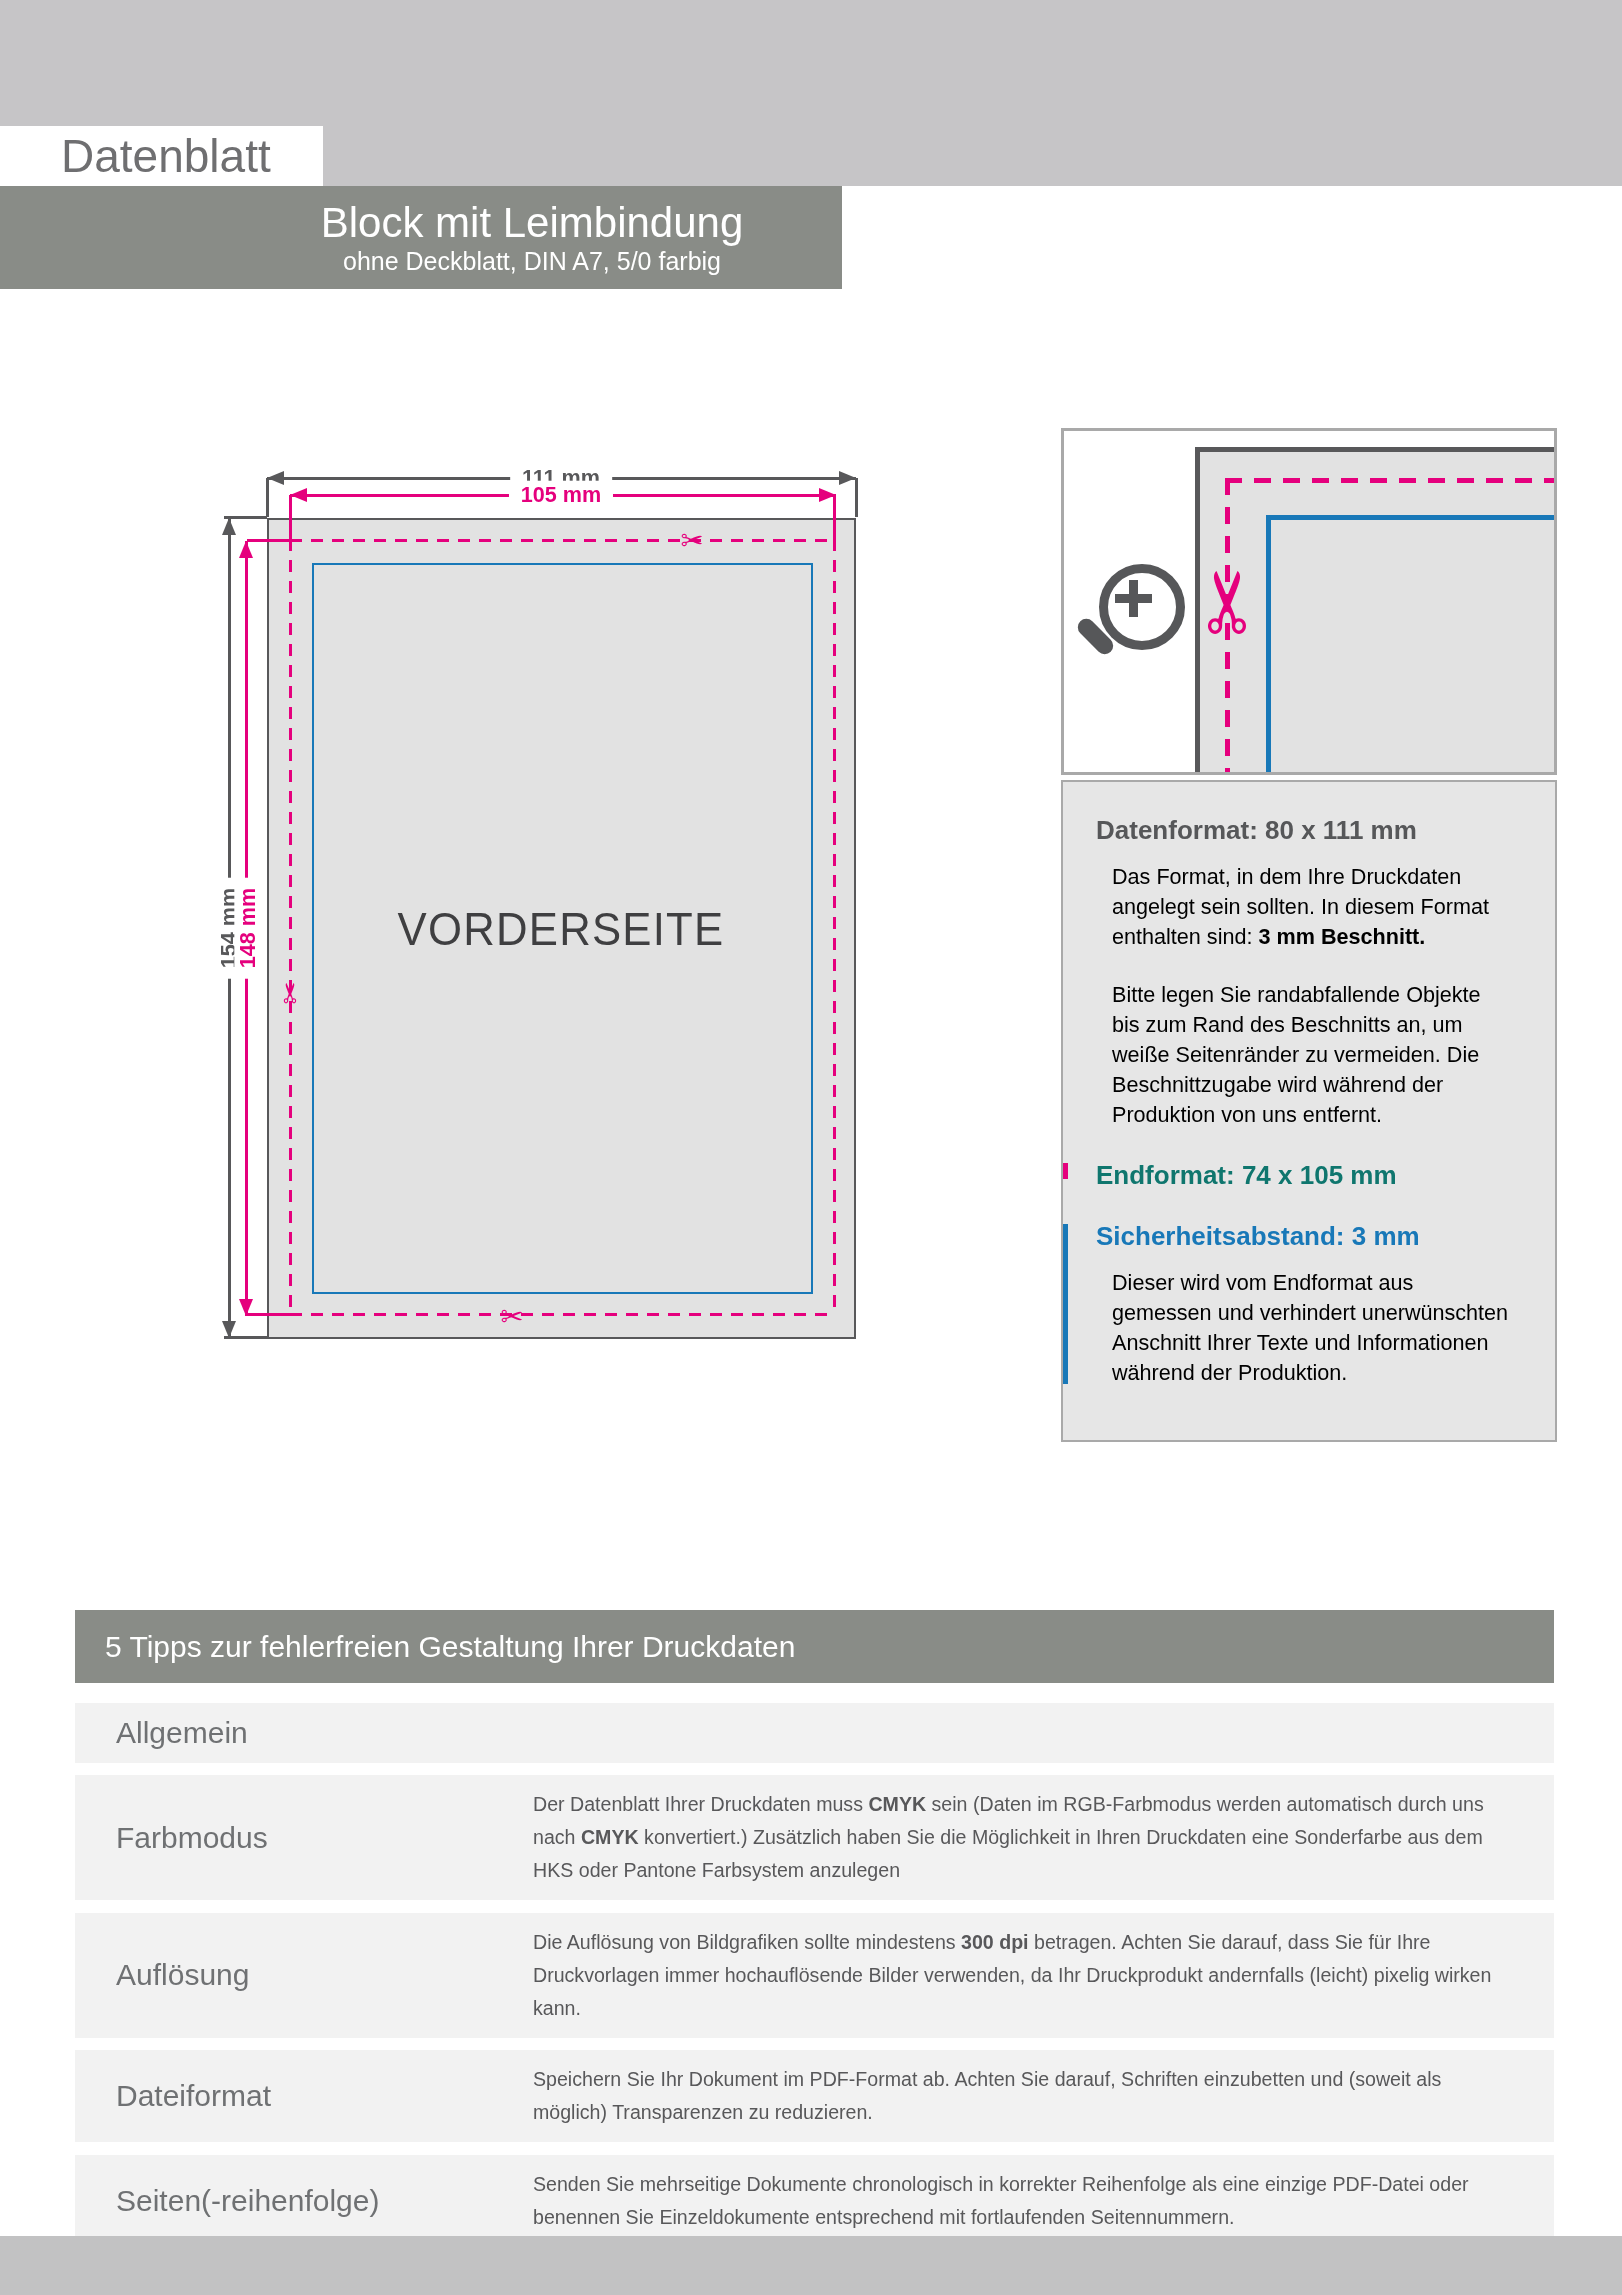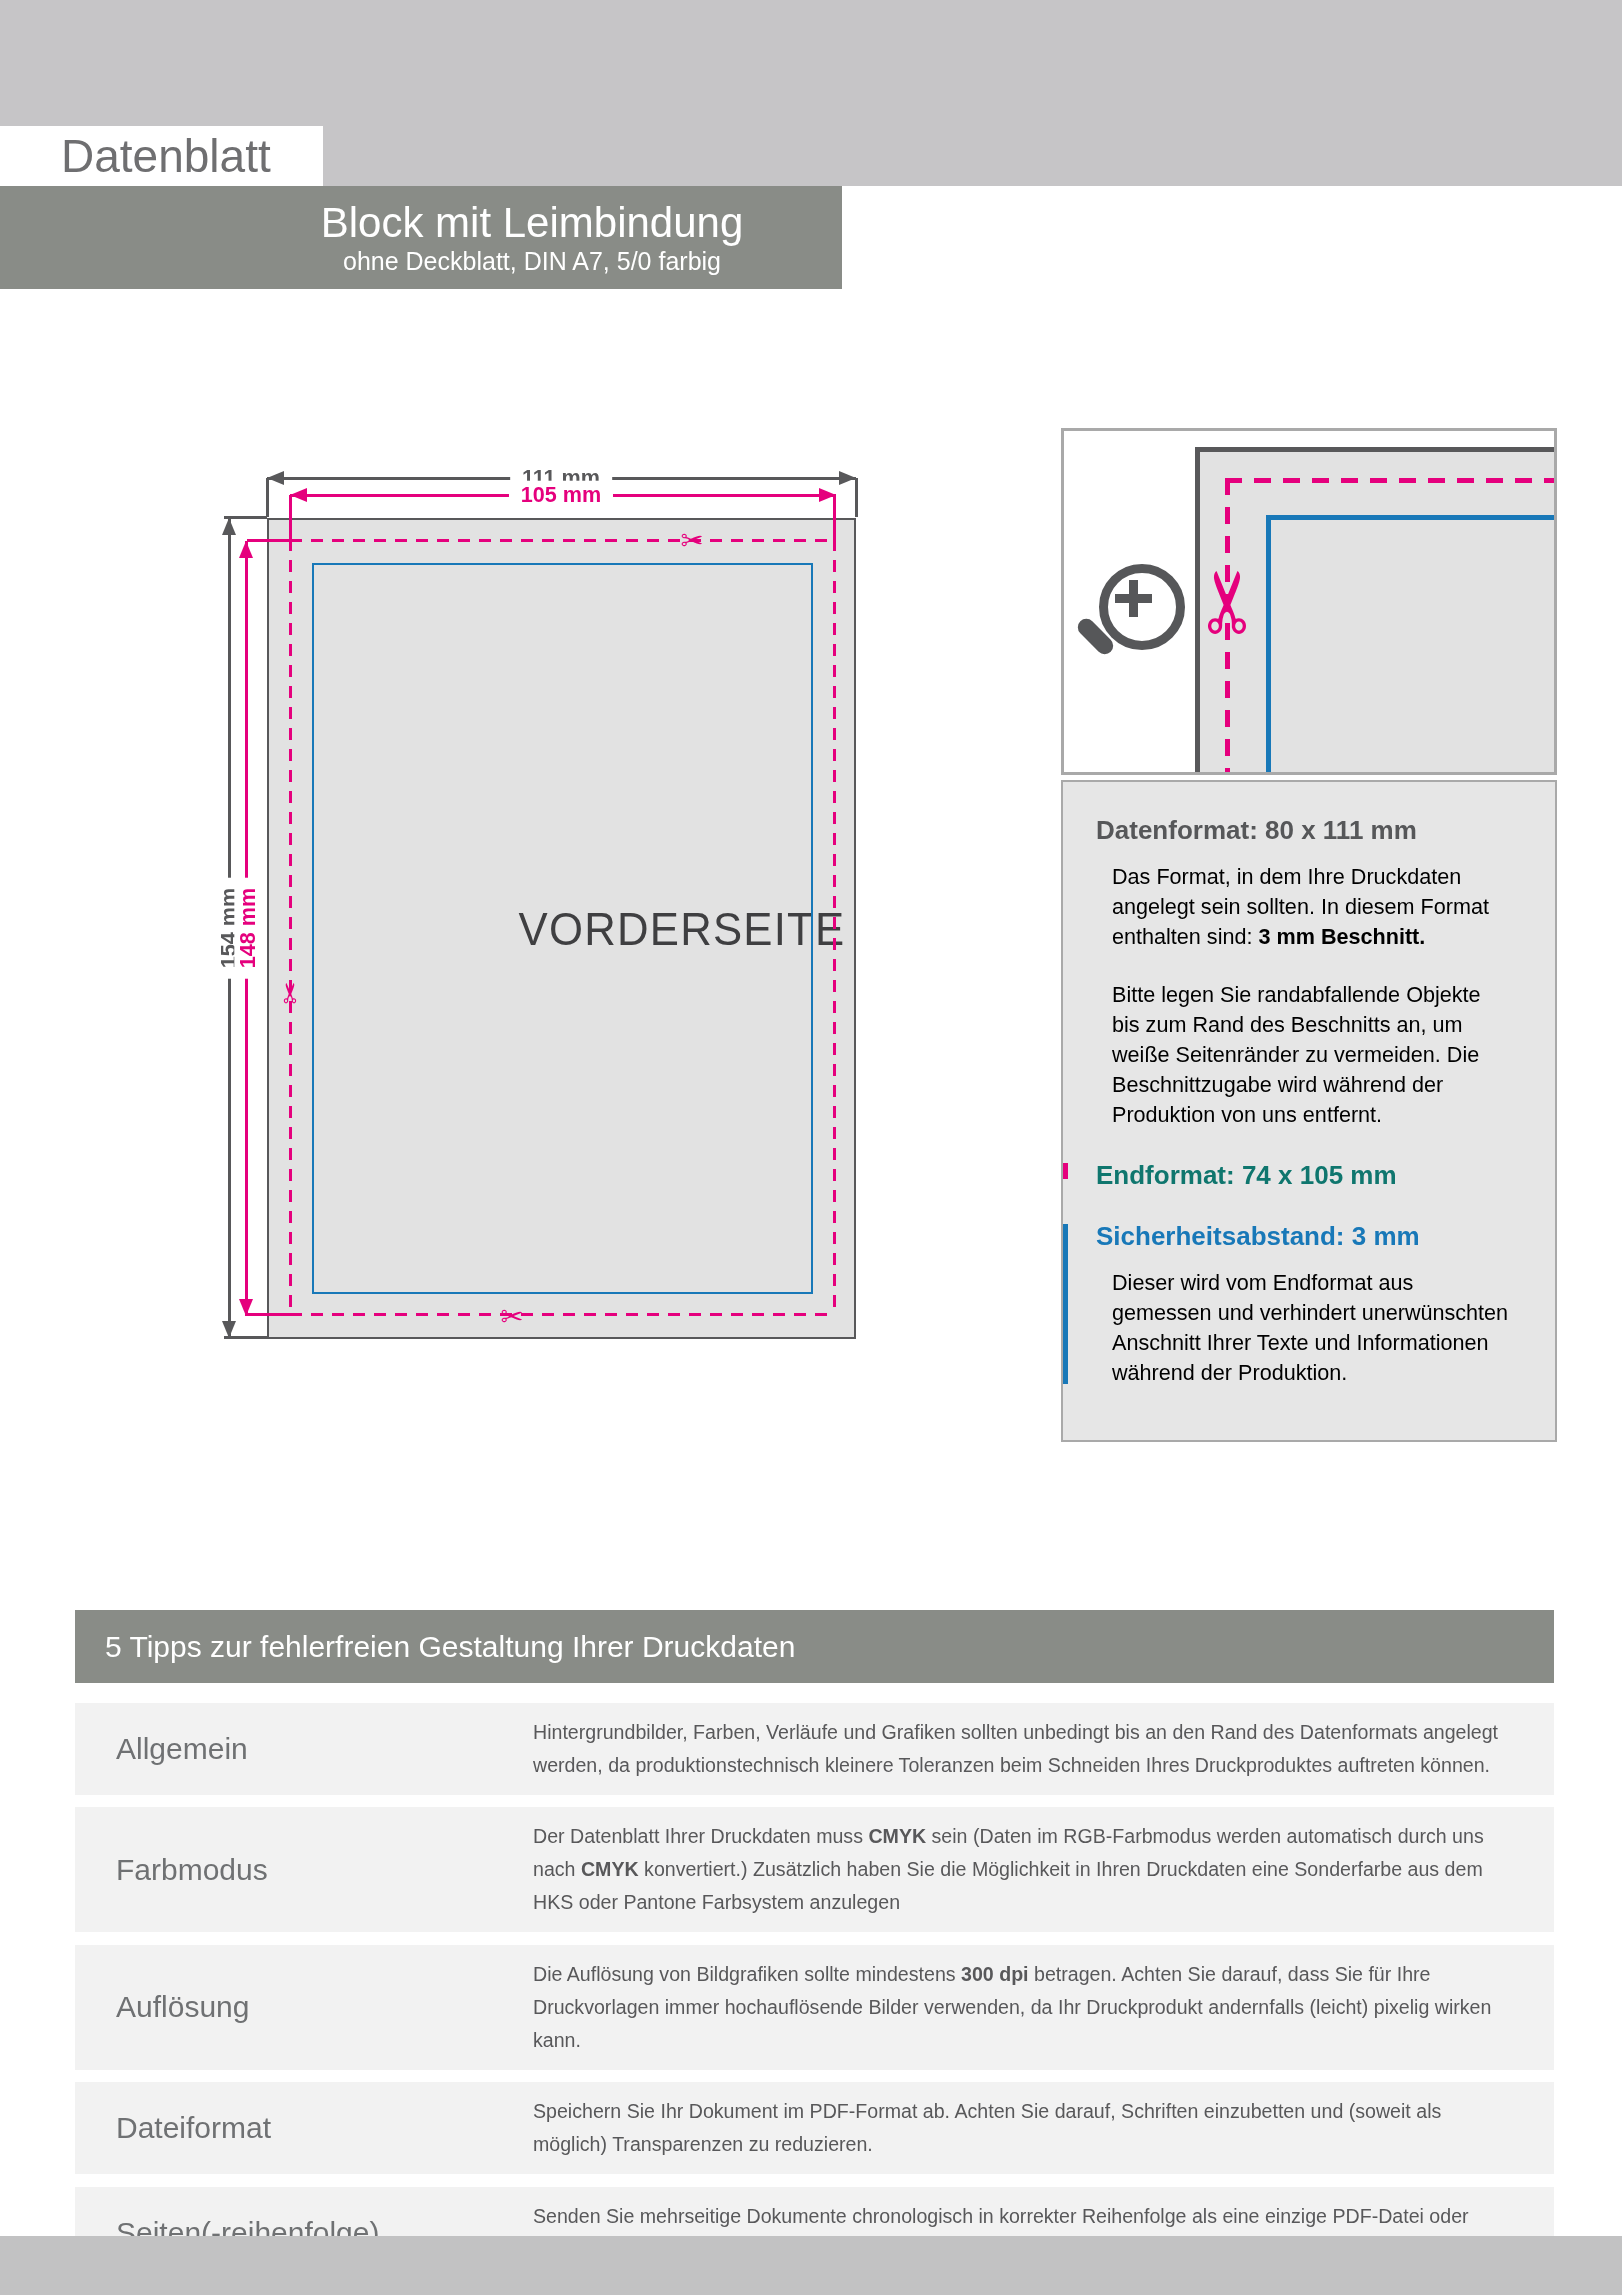--- a/index.html
+++ b/index.html
@@ -12,21 +12,21 @@
   
   .top-band{left:0;top:0;width:1623px;height:186px;background:#c6c5c7;}
   .datenblatt-box{left:0;top:126px;width:323px;height:60px;background:#ffffff;}
   .datenblatt-box span{display:block;line-height:60px;padding-left:61px;font-size:46px;color:#6f6f71;}
   .header-bar{left:0;top:186px;width:842px;height:103px;background:#898c87;}
   .header-text{position:absolute;left:222px;right:0;top:0;bottom:0;display:flex;flex-direction:column;justify-content:center;align-items:center;text-align:center;color:#ffffff;}
   .header-title{font-size:42px;line-height:46px;}
   .header-subtitle{font-size:25px;line-height:30px;}
 
   
-  .sheet{left:267px;top:518px;width:589px;height:821px;background:#e2e2e2;border:2.6px solid #58585a;box-sizing:border-box;display:flex;align-items:center;justify-content:flex-end;}
+  .sheet{left:267px;top:518px;width:589px;height:821px;background:#e2e2e2;border:2.6px solid #58585a;box-sizing:border-box;display:flex;align-items:center;justify-content:center;}
   .vorderseite{font-size:46px;color:#3f3f41;transform:scaleX(.95);letter-spacing:1.3px;}
   .safe-rect{left:312px;top:563px;width:501px;height:731px;border:2.6px solid #1878b8;box-sizing:border-box;}
   .dashH{height:3.3px;background:repeating-linear-gradient(90deg,#e5007d 0 12.4px,transparent 12.4px 21px);}
   .dashV{width:3.3px;background:repeating-linear-gradient(180deg,#e5007d 0 12.4px,transparent 12.4px 21px);}
   .cut-top{left:290px;top:539px;width:546px;}
   .cut-bottom{left:290px;top:1313px;width:546px;}
   .cut-left{left:289px;top:539px;height:777px;}
   .cut-right{left:833px;top:539px;height:777px;}
 
   .gray-line{background:#58585a;}
@@ -192,21 +192,20 @@
     <p class="pnl-p">Dieser wird vom Endformat aus gemessen und verhindert unerwünschten Anschnitt Ihrer Texte und Informationen während der Produktion.</p>
   </div>
 </div>
 
 <div class="abs tips-bar">
   <span>5 Tipps zur fehlerfreien Gestaltung Ihrer Druckdaten</span>
 </div>
 <div class="abs tips-rows">
   <div class="tip-row">
     <div class="tip-label">Allgemein</div>
-    <div class="tip-text"><span>Hintergrundbilder, Farben, Verläufe und Grafiken sollten unbedingt bis an den Rand des Datenformats angelegt werden, da produktionstechnisch kleinere Toleranzen beim Schneiden Ihres Druckproduktes auftreten können.</span></div>
   </div>
   <div class="tip-row">
     <div class="tip-label">Farbmodus</div>
     <div class="tip-text"><span>Der Datenblatt Ihrer Druckdaten muss </span><b>CMYK</b><span> sein (Daten im RGB-Farbmodus werden automatisch durch uns nach </span><b>CMYK</b><span> konvertiert.) Zusätzlich haben Sie die Möglichkeit in Ihren Druckdaten eine Sonderfarbe aus dem HKS oder Pantone Farbsystem anzulegen</span></div>
   </div>
   <div class="tip-row">
     <div class="tip-label">Auflösung</div>
     <div class="tip-text"><span>Die Auflösung von Bildgrafiken sollte mindestens </span><b>300 dpi</b><span> betragen. Achten Sie darauf, dass Sie für Ihre Druckvorlagen immer hochauflösende Bilder verwenden, da Ihr Druckprodukt andernfalls (leicht) pixelig wirken kann.</span></div>
   </div>
   <div class="tip-row">

